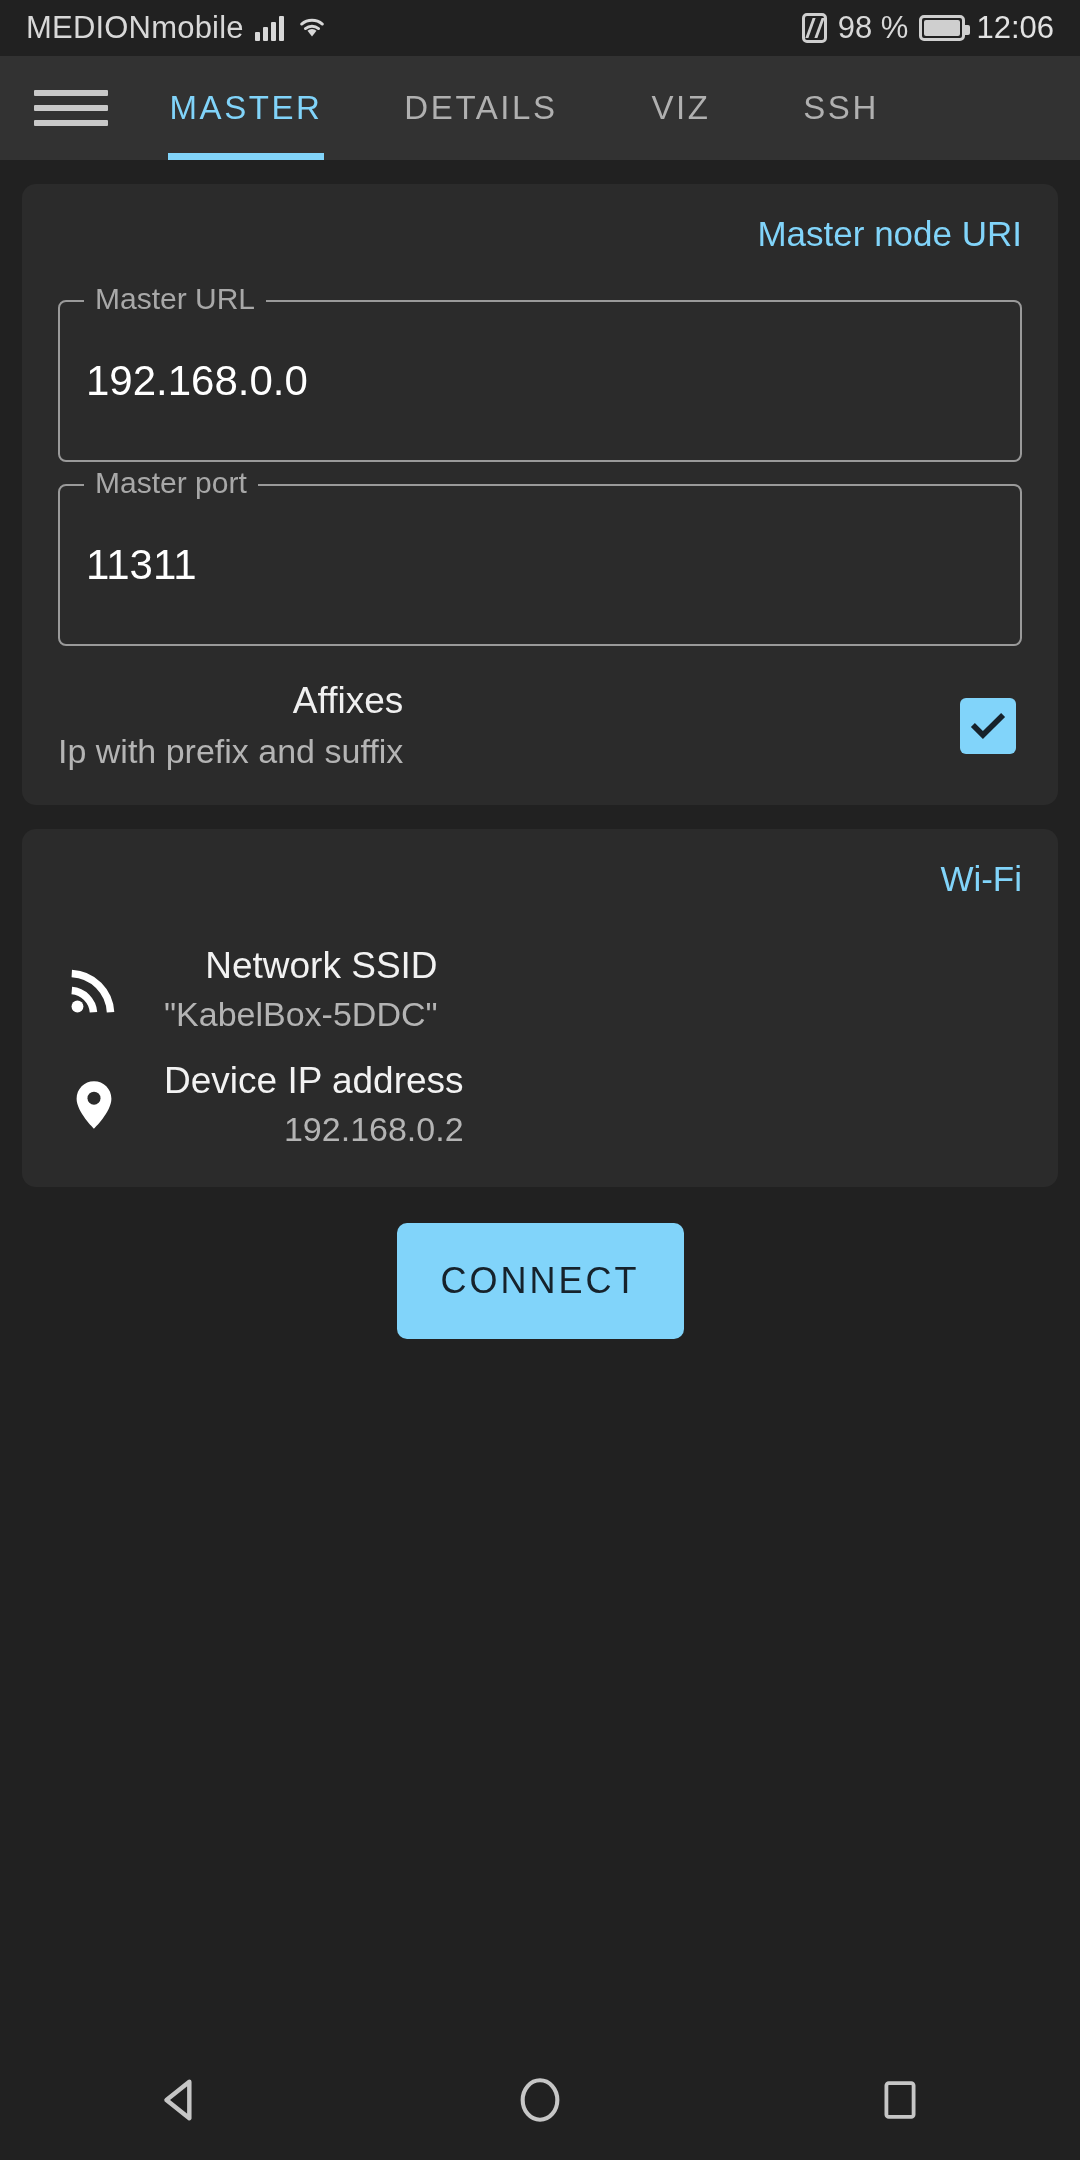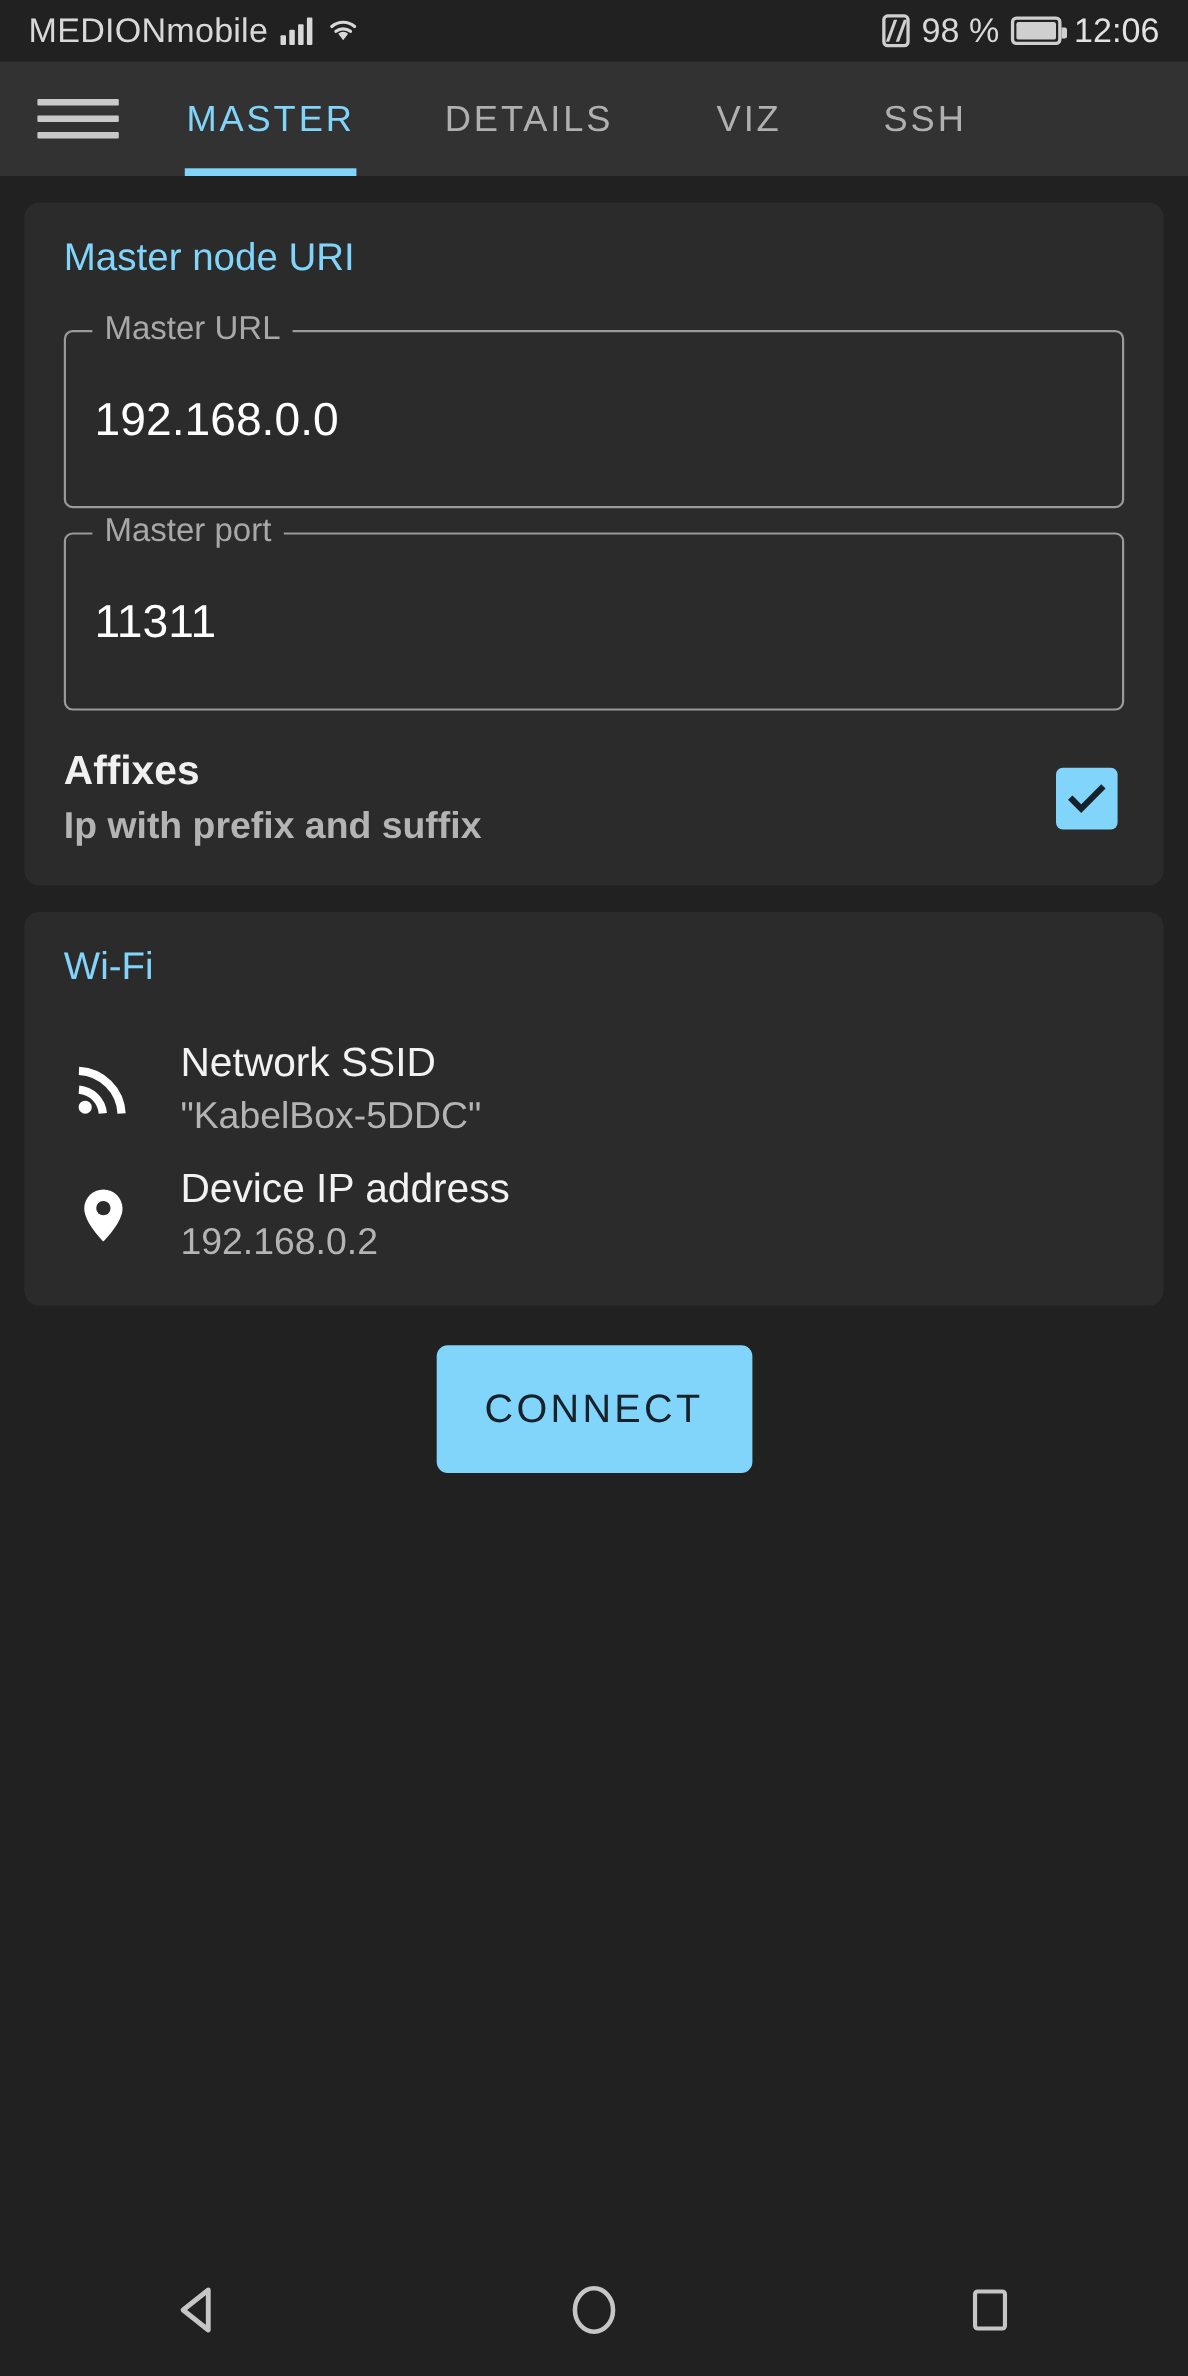--- a/index.html
+++ b/index.html
@@ -58,21 +58,21 @@
   .tab.active{ color:#81d4fa; }
   .tab.active:after{
     content:""; position:absolute; bottom:0; left:50%; transform:translateX(-50%);
     width:156px; height:7px; background:#81d4fa;
   }
 
   
   .content{ padding:24px 22px 0 22px; }
   .card{
     background:#2b2b2b; border-radius:14px;
-    padding:30px 36px 34px 36px; margin-bottom:24px;
+    padding:30px 36px 34px 36px; margin-bottom:24px;text-align:right;
   }
   .card-title{ color:#81d4fa; font-size:35px; margin-bottom:46px; }
 
   
   .field{ position:relative; margin-bottom:22px; }
   .field .box{
     border:2px solid #9a9a9a; border-radius:8px;
     height:162px; display:flex; align-items:center;
     padding:0 26px;
   }
@@ -80,21 +80,20 @@
     position:absolute; top:-18px; left:26px;
     background:#2b2b2b; padding:0 11px;
     color:#a8a8a8; font-size:30px; line-height:34px;
   }
   .field .value{ color:#ffffff; font-size:42px; }
 
   
   .switch-row{
     display:flex; align-items:center; justify-content:space-between;
     margin-top:34px;
-    font-weight:bold;
   }
   .switch-texts .primary{ color:#f0f0f0; font-size:37px; margin-bottom:10px; }
   .switch-texts .secondary{ color:#b4b4b4; font-size:34px; }
   .checkbox{
     width:56px; height:56px; border-radius:6px; background:#81d4fa;
     display:flex; align-items:center; justify-content:center; cursor:pointer;
     flex:none; margin-right:6px;
   }
   .checkbox svg{ display:block; }
 

